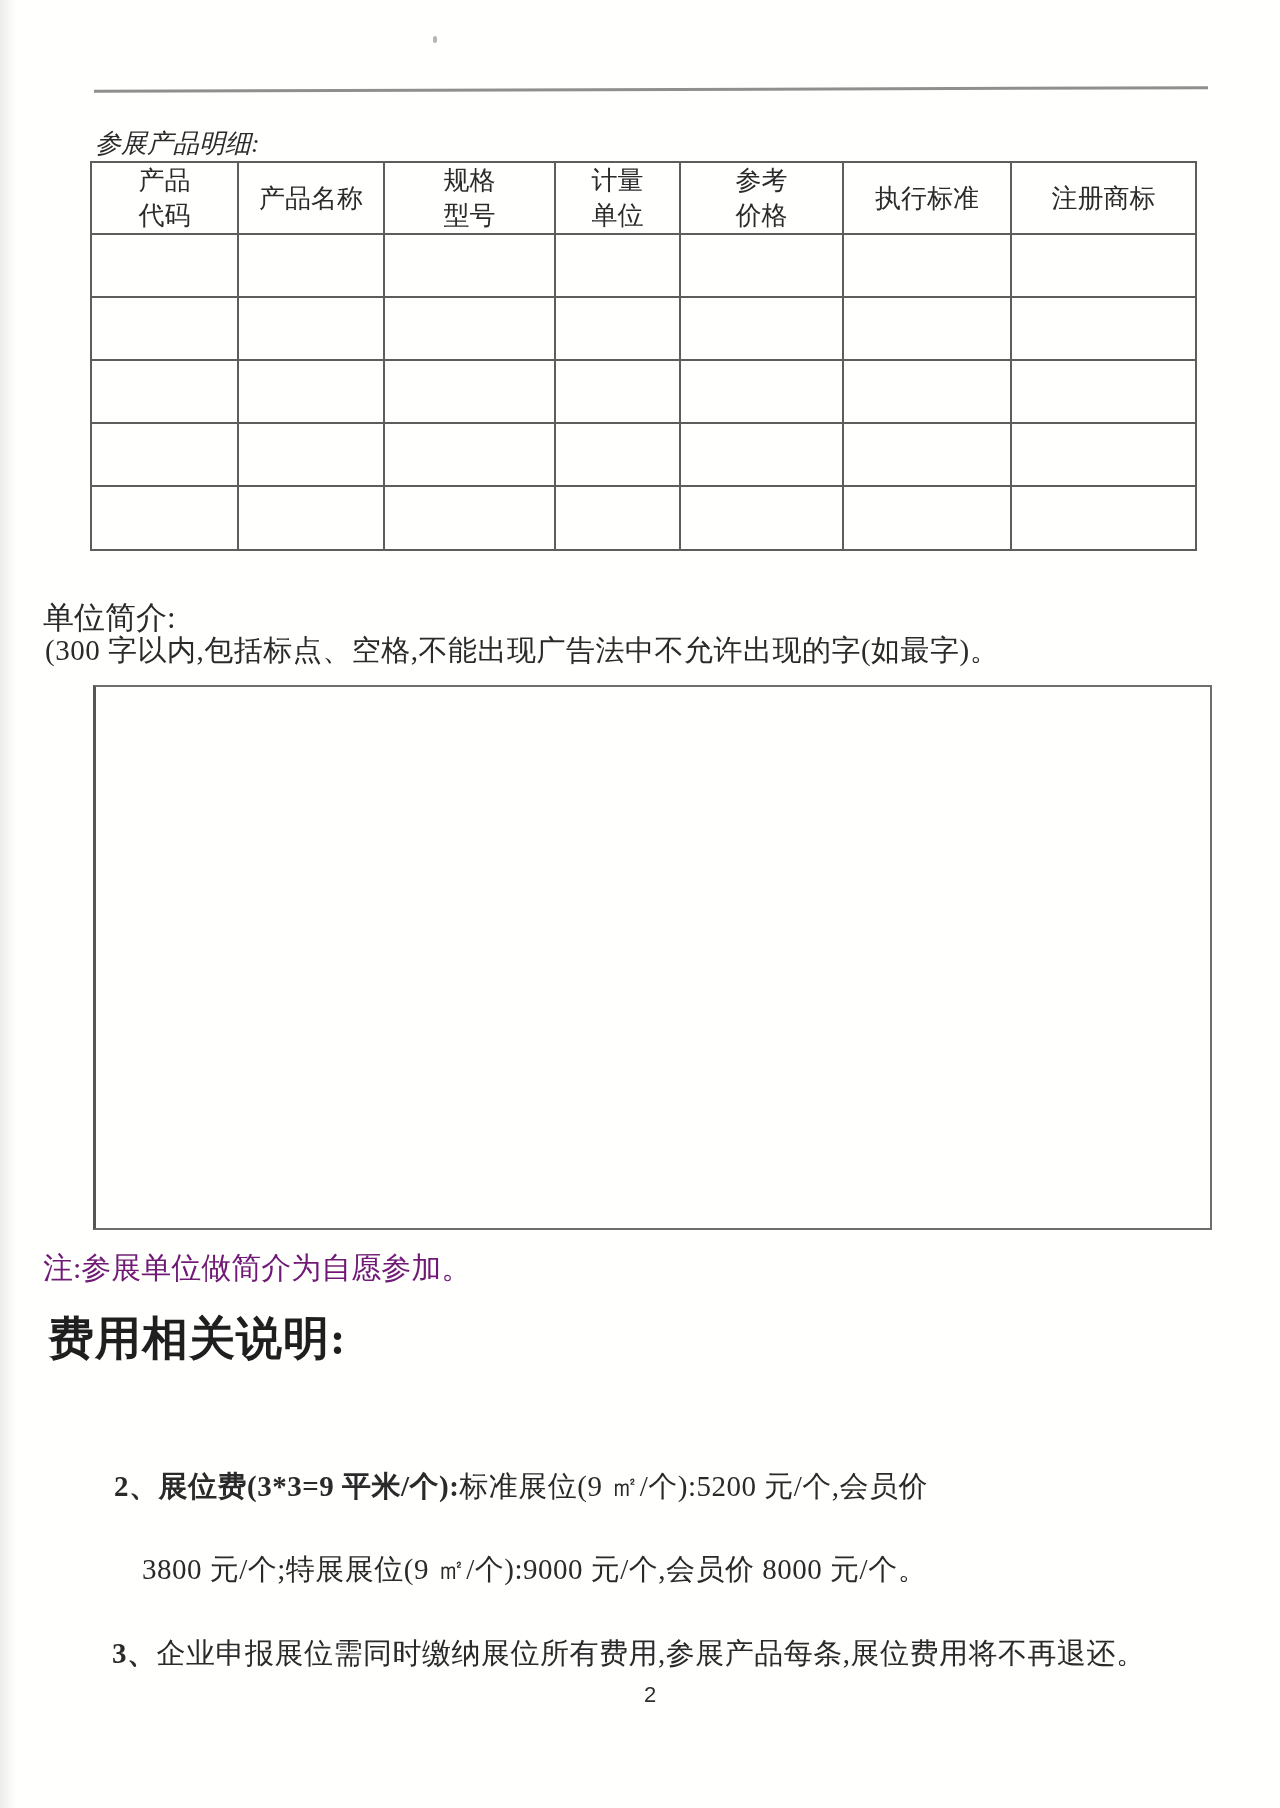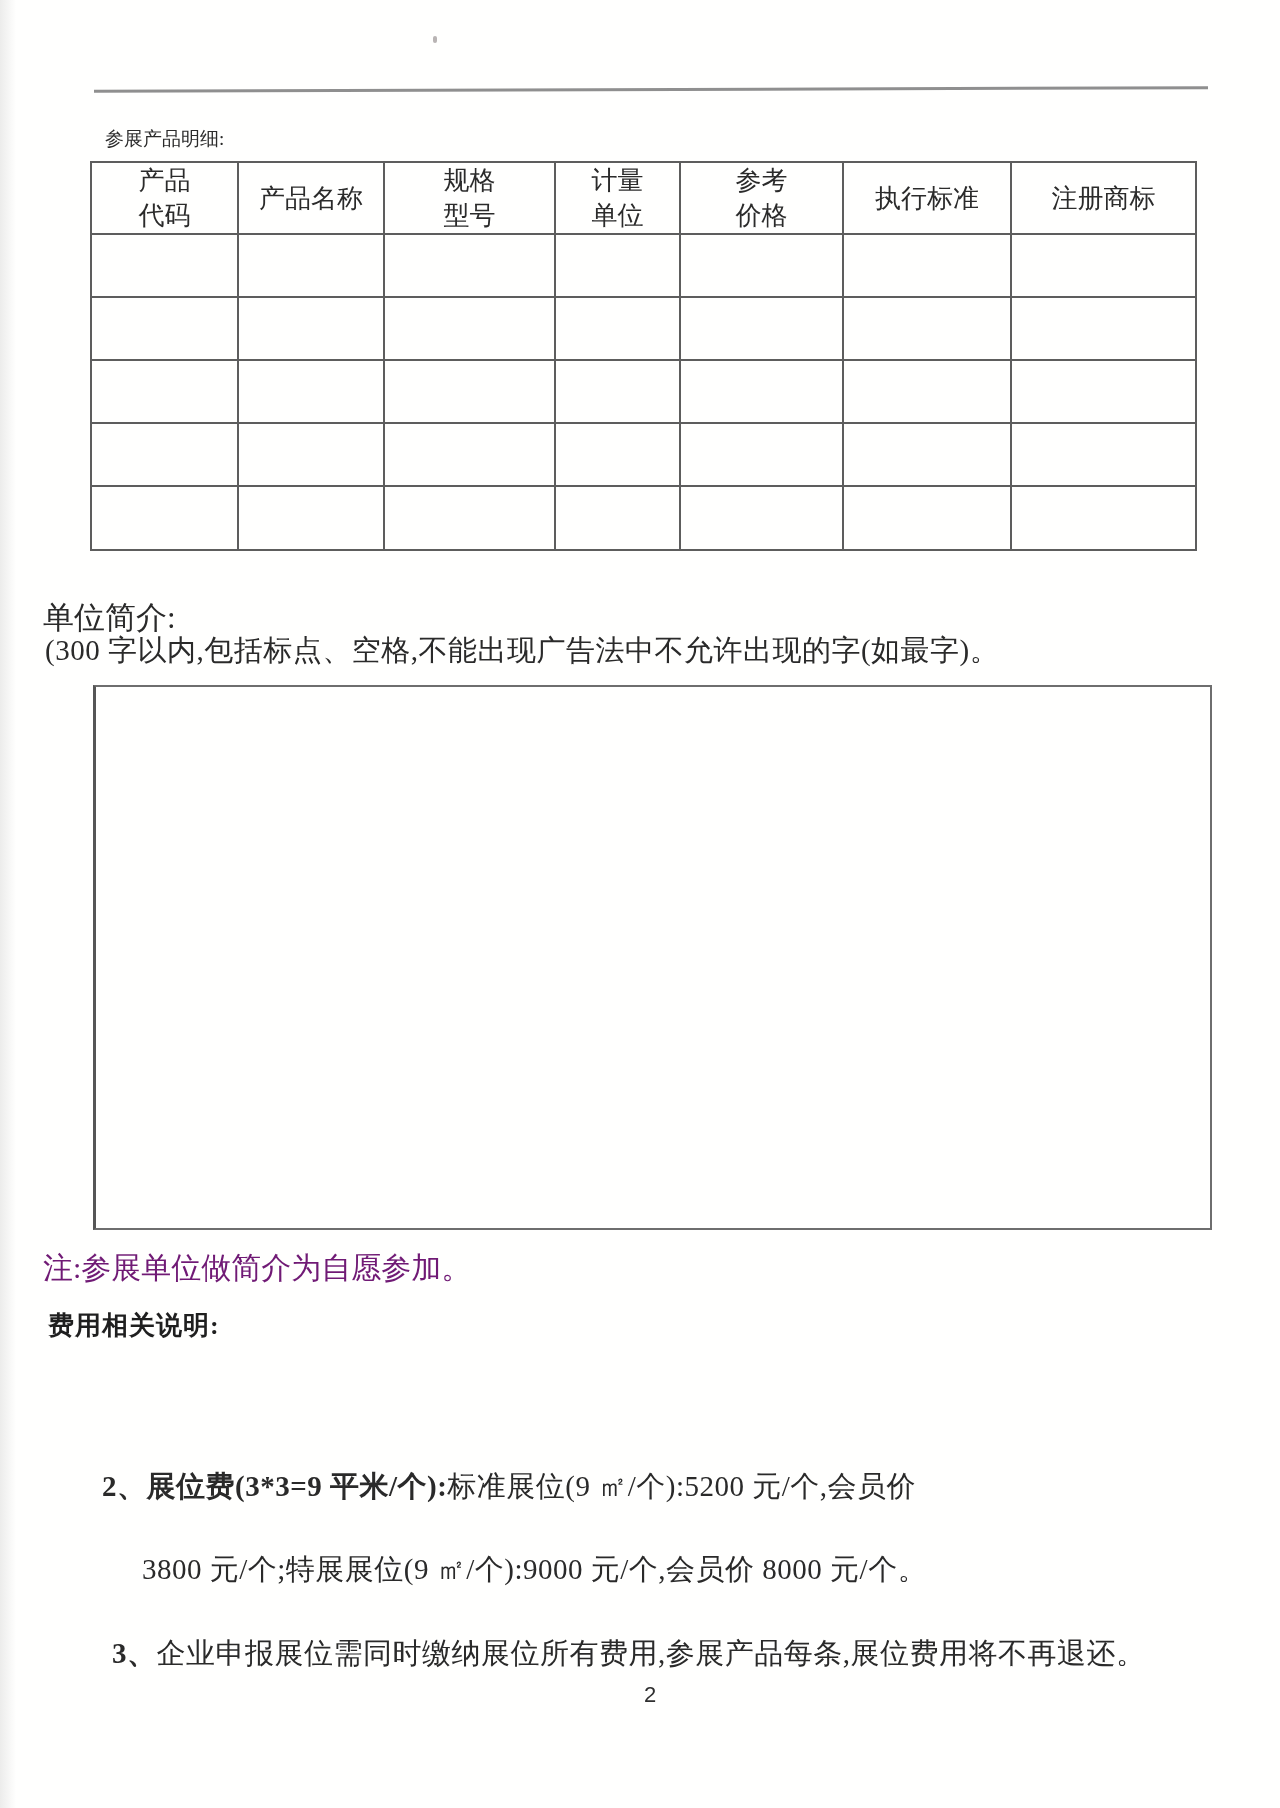--- a/index.html
+++ b/index.html
@@ -18,22 +18,22 @@
   }
   .speck{
     position:absolute;left:433px;top:36px;width:4px;height:7px;
     background:#b9b4b4;border-radius:2px;
   }
   .top-rule{
     position:absolute;left:94px;top:88px;width:1114px;height:3px;
     background:#8f8f8f;transform:rotate(-0.18deg);
   }
   .caption{
-    position:absolute;left:105px;top:128px;
-    font-size:19px;line-height:1.2;color:#2b2b2b;
+    position:absolute;left:95px;top:128px;
+    font-size:26px;line-height:1.2;color:#2b2b2b;font-style:italic;
   }
   .tablewrap{position:absolute;left:90px;top:161px;}
   table.products{
     border-collapse:collapse;table-layout:fixed;width:1105px;
   }
   table.products th, table.products td{
     border:2px solid #5d5d5d;
     font-size:26px;font-weight:normal;color:#2b2b2b;
     text-align:center;vertical-align:middle;
     white-space:pre-line;line-height:1.35;
@@ -54,29 +54,29 @@
     position:absolute;left:93px;top:685px;width:1114px;height:541px;
     border:2px solid #6e6e6e;border-left:3px solid #565656;
     background:transparent;
   }
   .intro-note{
     position:absolute;left:43px;top:1248px;
     font-size:30px;color:#701a75;
   }
   .fees-heading{
     position:absolute;left:48px;top:1308px;
-    font-size:26px;font-weight:bold;color:#1f1f1f;letter-spacing:1px;
+    font-size:46px;font-weight:bold;color:#1f1f1f;letter-spacing:1px;
   }
   .fee-line{
     position:absolute;
     font-size:29px;color:#2a2a2a;white-space:nowrap;letter-spacing:0.5px;
   }
   .fee-line span.b{font-weight:bold;}
   #fee-0{left:112px;top:1384px;}
-  #fee-1{left:102px;top:1467px;text-align:right;}
+  #fee-1{left:114px;top:1467px;text-align:right;}
   #fee-2{left:142px;top:1550px;}
   #fee-3{left:112px;top:1634px;}
   .page-number{
     position:absolute;left:590px;top:1682px;width:120px;
     text-align:center;font-size:22px;color:#2f2f2f;
     font-family:"Liberation Sans","DejaVu Sans",sans-serif;
   }
 </style>
 </head>
 <body>

